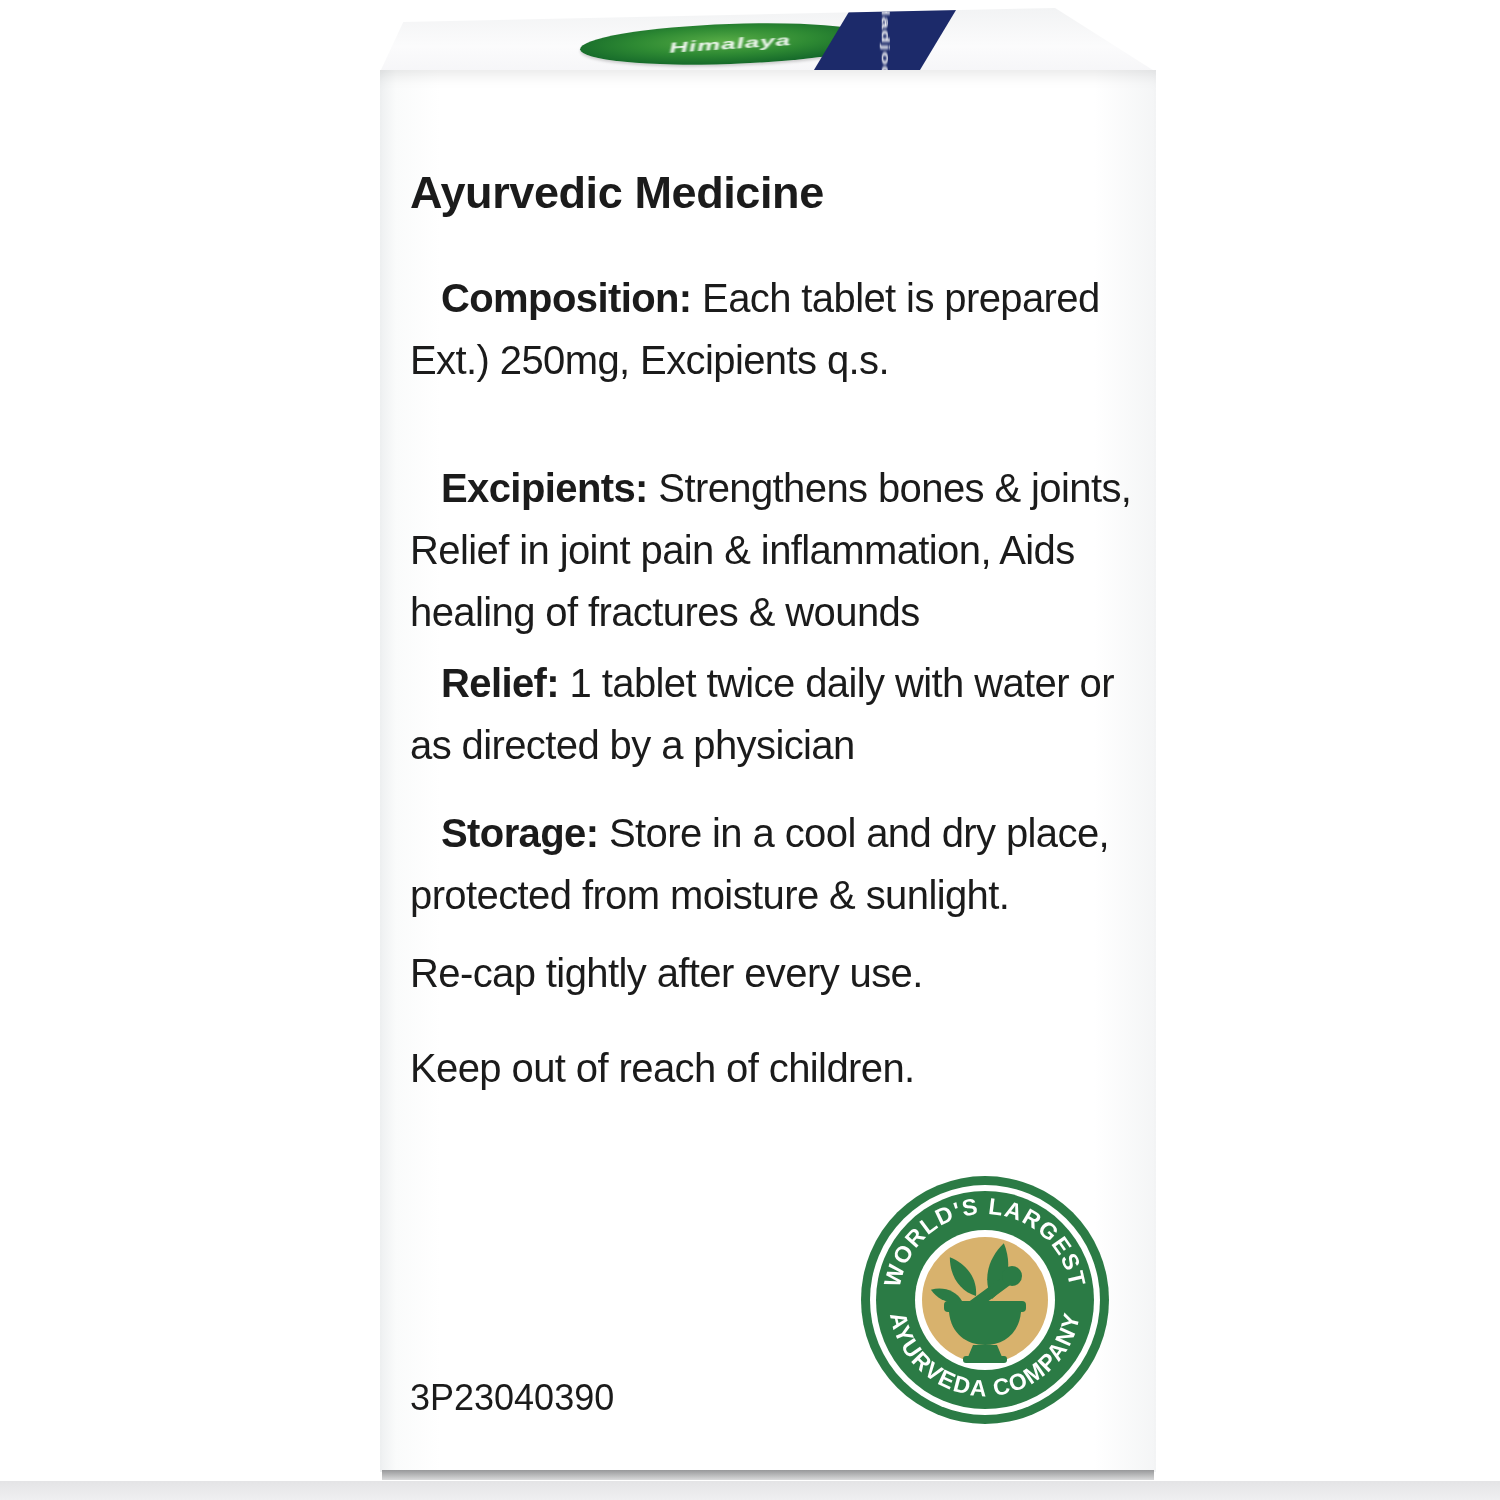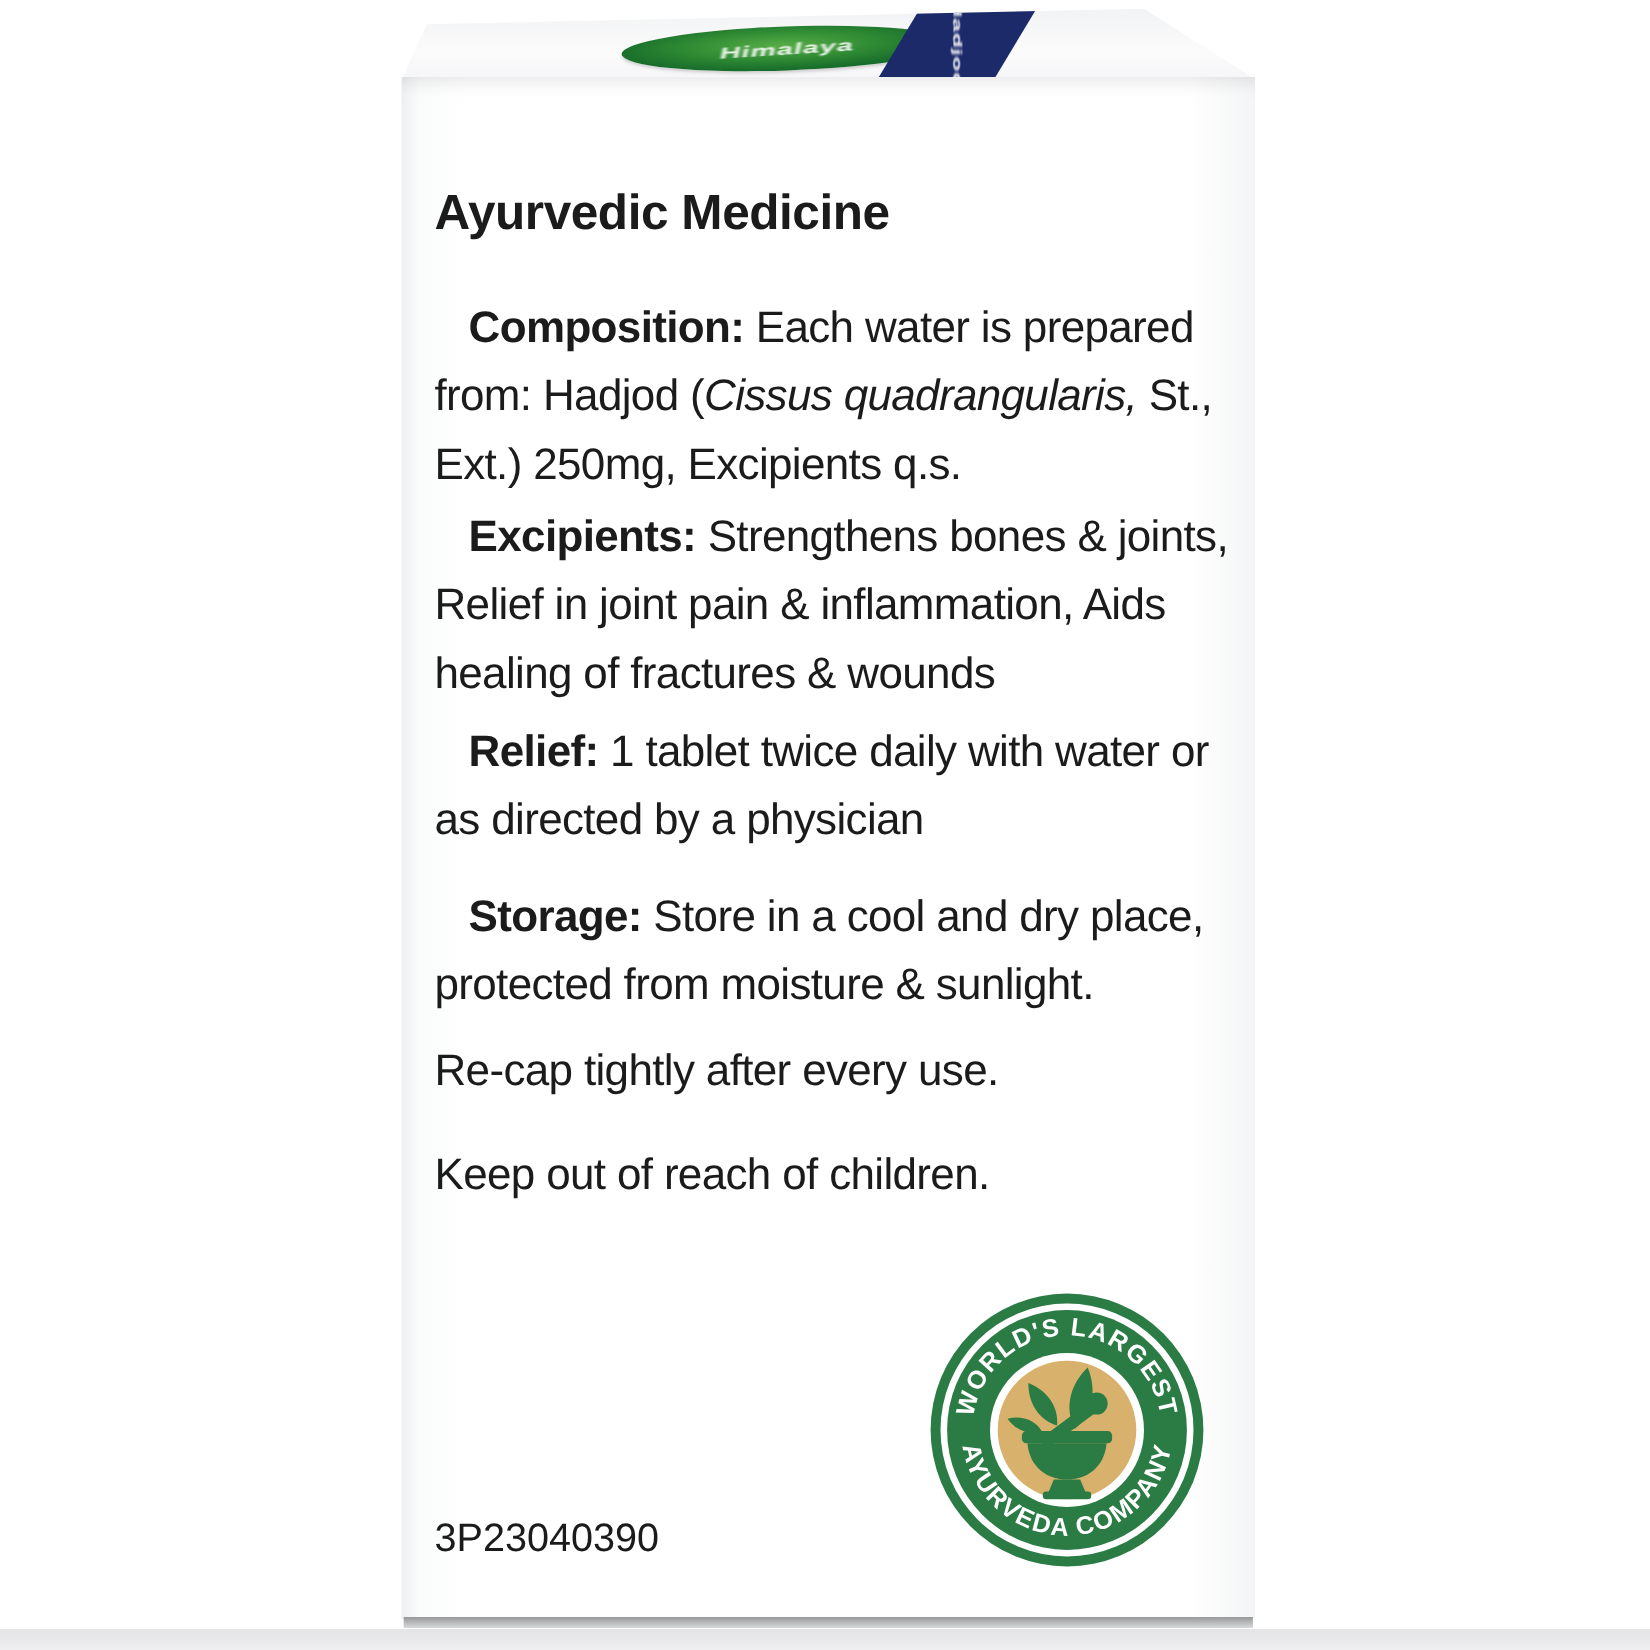--- a/index.html
+++ b/index.html
@@ -7,21 +7,21 @@
     width:1500px;height:1500px;position:relative;overflow:hidden;
     background:#ffffff;
     font-family:"Liberation Sans", sans-serif;
     color:#1b1b1b;
   }
   .floor{
     position:absolute;left:0;top:1481px;width:1500px;height:19px;
     background:linear-gradient(180deg,#e4e4e6,#efeff1);
   }
   
-  .box{position:absolute;left:365px;top:8px;width:776px;height:1464px;padding-left:44px;}
+  .box{position:absolute;left:380px;top:8px;width:776px;height:1464px;padding-left:44px;}
   .box-top{
     position:absolute;left:0;top:0;width:776px;height:64px;
     background:linear-gradient(180deg,#f2f3f4 0%,#fbfbfc 60%,#f6f6f8 100%);
     clip-path:polygon(0% 100%, 3% 22%, 87% 0%, 100% 100%);
     overflow:hidden;
   }
   .logo-oval{
     position:absolute;left:200px;top:16px;width:300px;height:40px;
     border-radius:50%;
     transform:rotate(-2deg);
@@ -91,22 +91,21 @@
       <span class="band-text">Hadjod</span>
     </div>
   </div>
 
   <div class="box-front"></div>
   <div class="box-bottom-shadow"></div>
 
   <div class="tb title">Ayurvedic Medicine</div>
 
   <div class="tb composition">
-    <div class="ln"><b>Composition:</b><span> Each water is prepared</span></div>
-    <div class="ln"><span>from: Hadjod (</span><i>Cissus quadrangularis,</i><span> St.,</span></div>
+    <div class="ln"><b>Composition:</b><span> Each tablet is prepared</span></div>
     <div class="ln">Ext.) 250mg, Excipients q.s.</div>
   </div>
 
   <div class="tb indications">
     <div class="ln"><b>Excipients:</b><span> Strengthens bones &amp; joints,</span></div>
     <div class="ln">Relief in joint pain &amp; inflammation, Aids</div>
     <div class="ln">healing of fractures &amp; wounds</div>
   </div>
 
   <div class="tb dosage">

